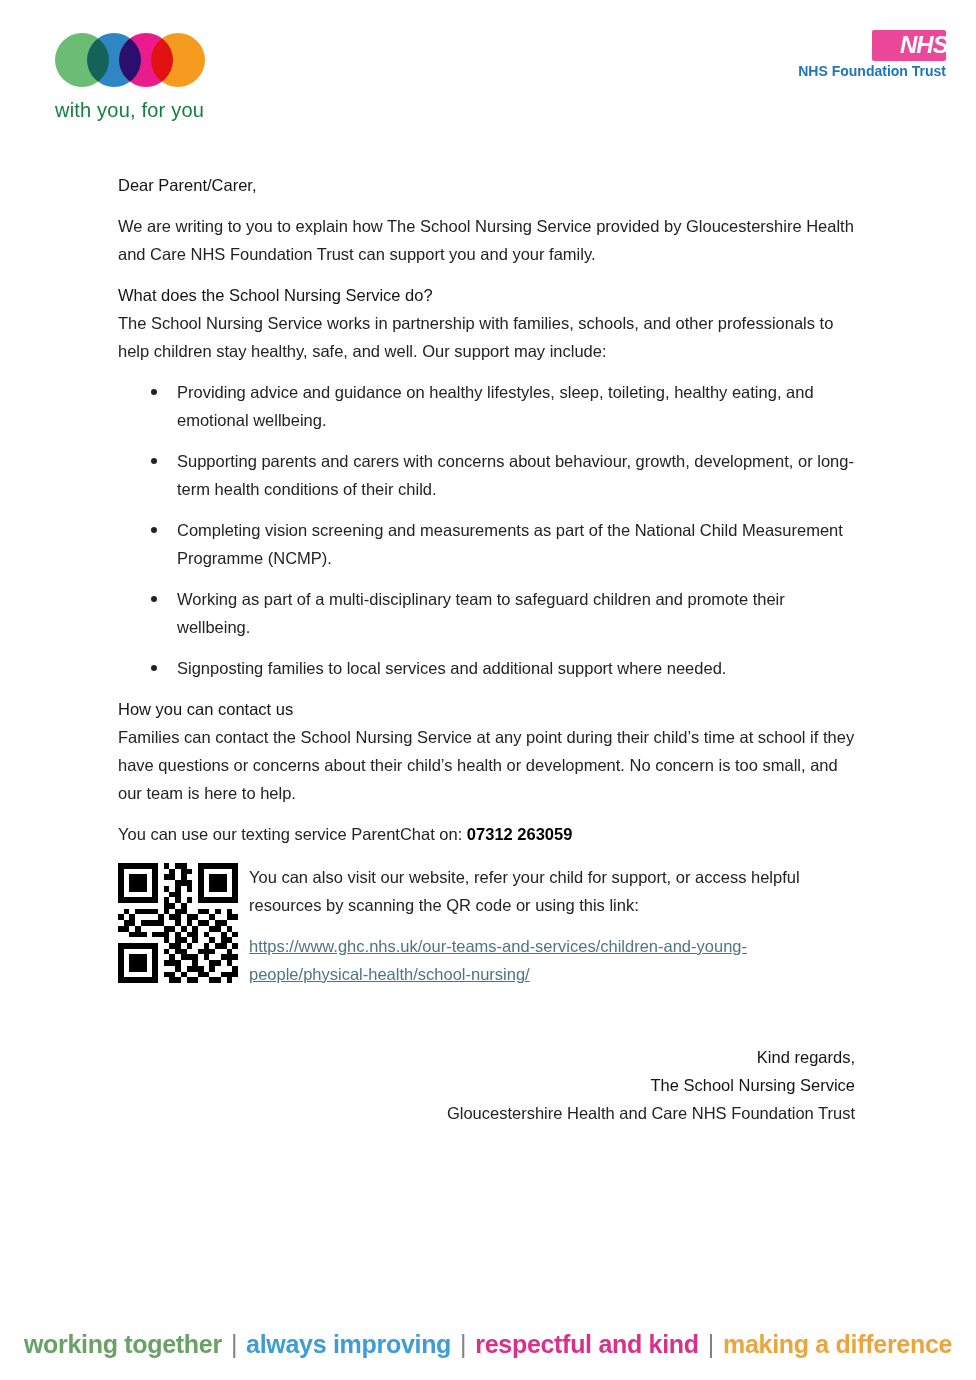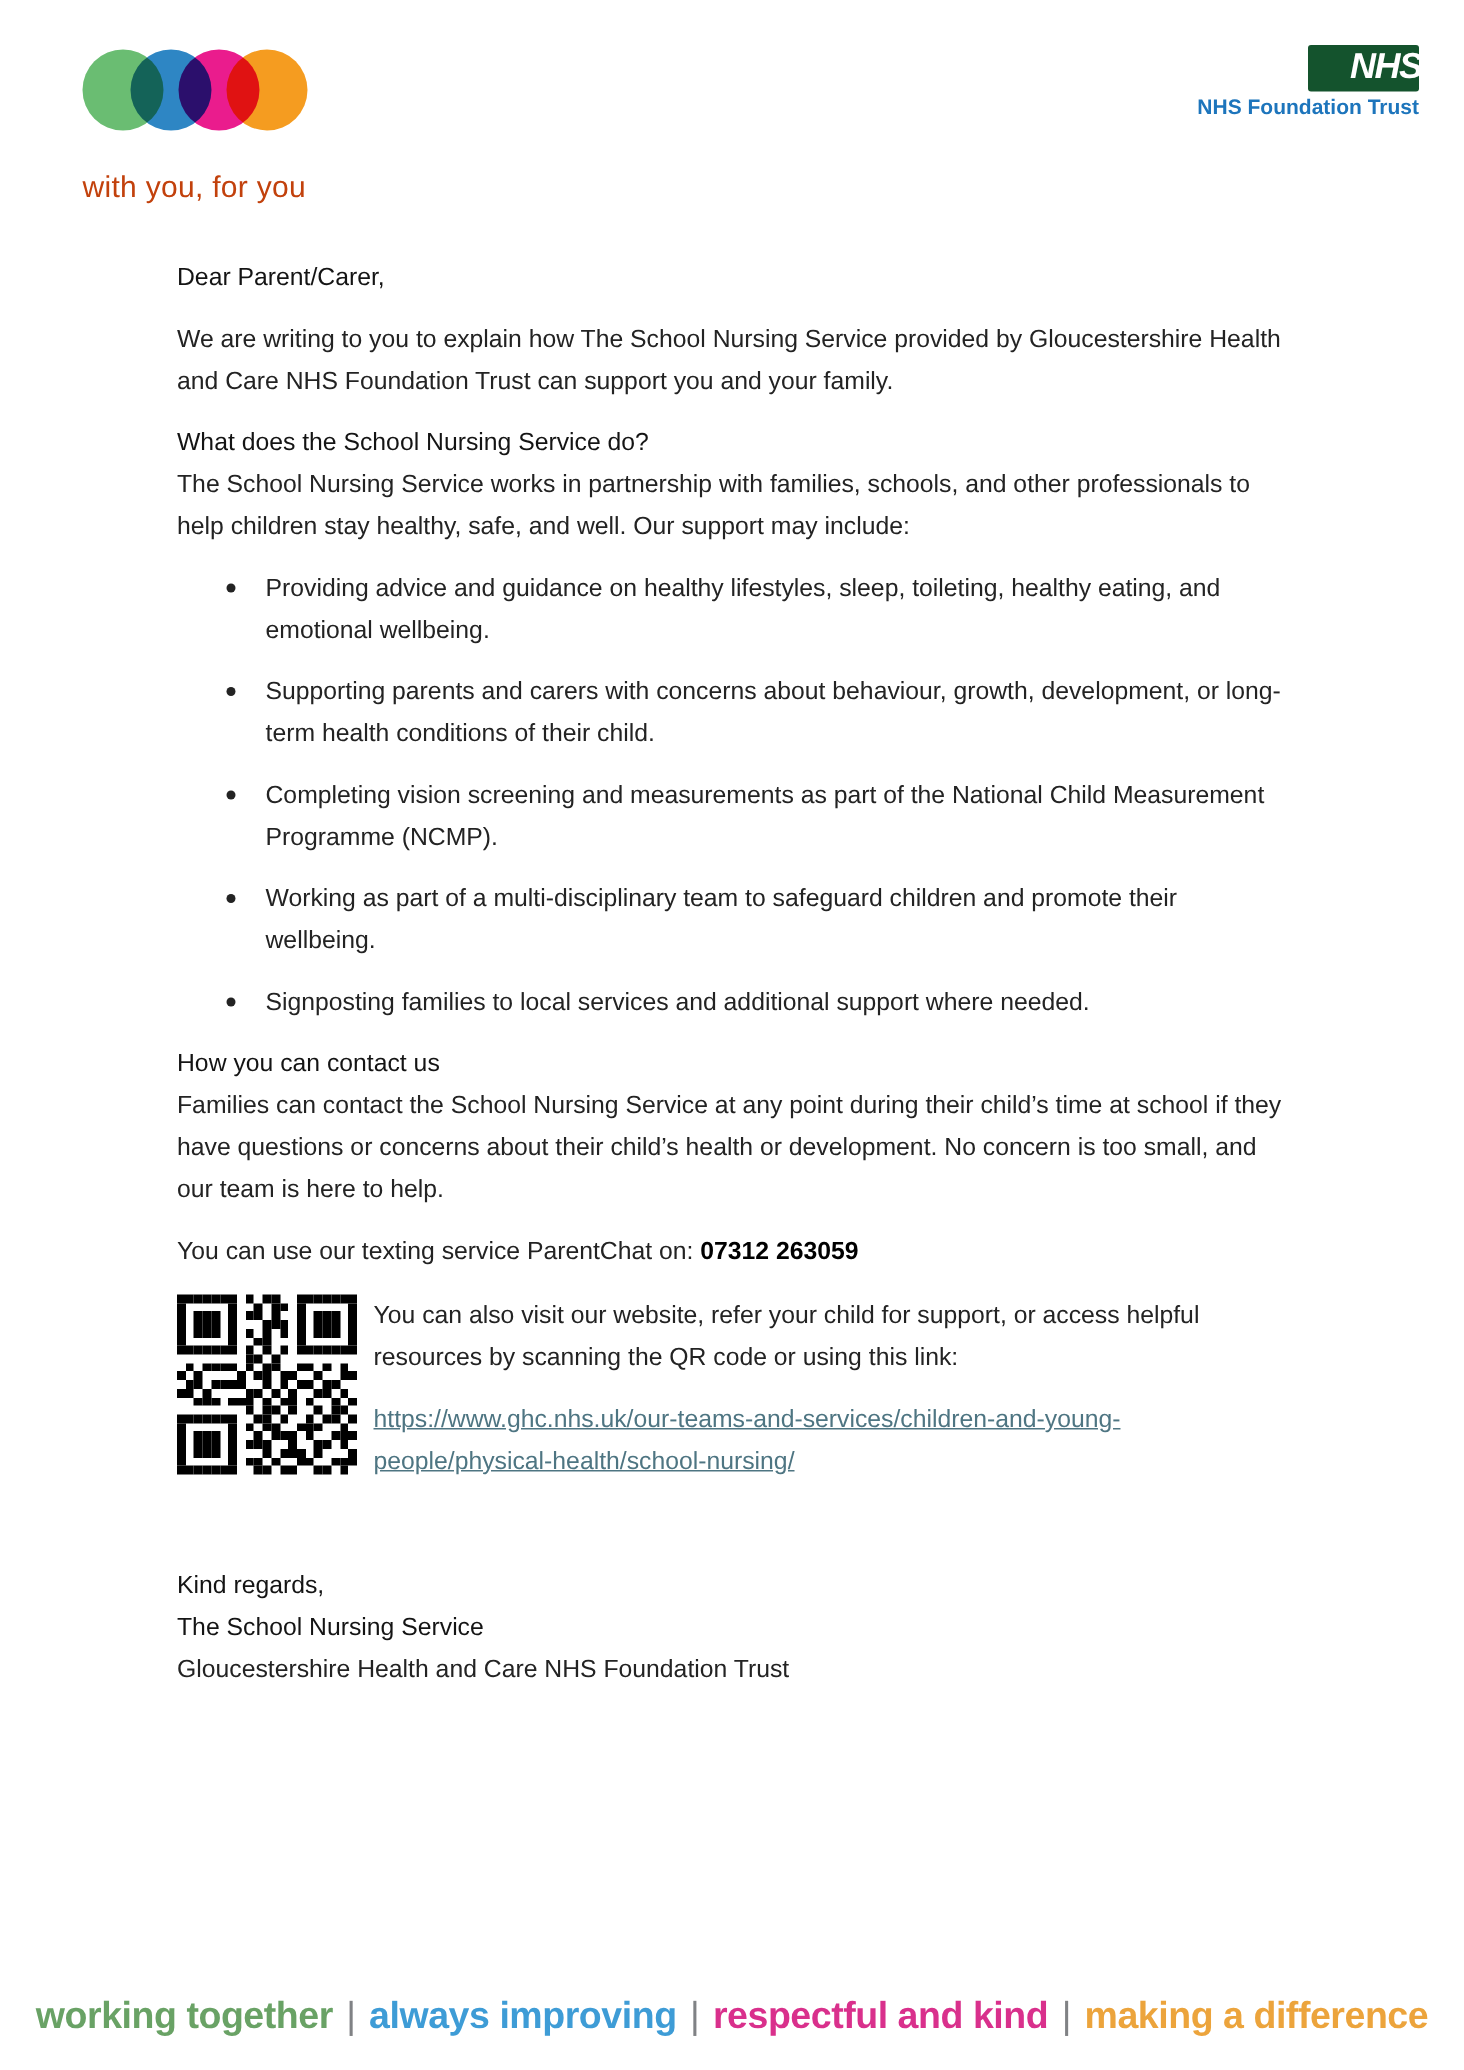--- a/index.html
+++ b/index.html
@@ -11,21 +11,21 @@
   }
 
   
   .brand-left { position:absolute; left:55px; top:33px; width:220px; }
   .circles { position:relative; width:160px; height:55px; }
   .circle {
     position:absolute; top:0; width:54px; height:54px; border-radius:50%;
     mix-blend-mode:multiply;
   }
   .c0 { left:0; }  .c1 { left:32px; }  .c2 { left:64px; }  .c3 { left:96px; }
-  .tagline { margin-top:26px; font-size:20px; color:#c2410c; letter-spacing:0.2px; }
+  .tagline { margin-top:11px; font-size:20px; color:#15803d; letter-spacing:0.2px; }
 
   .brand-right { position:absolute; right:30px; top:30px; text-align:right; }
   .nhs-box {
     display:inline-block; width:74px; height:31px; border-radius:2px;
     background:#005EB8; color:#fff; text-align:center;
     font-weight:bold; font-style:italic; font-size:24px; line-height:30px;
     letter-spacing:-1px; padding-right:3px;
   }
   .org-name { margin-top:4px; font-size:19px; font-weight:bold; color:#3f4143; letter-spacing:-0.2px; }
   .trust-name { margin-top:2px; font-size:14px; font-weight:bold; color:#1d75bc; }
@@ -55,21 +55,21 @@
     display:grid; grid-template-columns:repeat(21,1fr); grid-template-rows:repeat(21,1fr);
     background:#fff;
   }
   .qr .qm { background:#000; }
   .qr-text { width:612px; }
   .qr-text a {
     display:inline-block; margin-top:13px; text-decoration:underline;
     overflow-wrap:anywhere;
   }
 
-  .signoff { margin-top:55px; }
+  .signoff { margin-top:55px;text-align:right; }
 
   
   .values-footer {
     position:absolute; left:0; right:0; top:1330px; text-align:center;
     font-size:25px; font-weight:600; letter-spacing:-0.3px; white-space:nowrap;
   }
   .values-footer .sep { padding:0 9px; font-weight:400; }
 </style>
 </head>
 <body>
@@ -80,21 +80,21 @@
     <div class="circles">
       <span class="circle c0" style="background: rgb(106, 189, 114);"></span>
       <span class="circle c1" style="background: rgb(46, 134, 196);"></span>
       <span class="circle c2" style="background: rgb(234, 28, 141);"></span>
       <span class="circle c3" style="background: rgb(245, 156, 32);"></span>
     </div>
     <div class="tagline">with you, for you</div>
   </div>
 
   <div class="brand-right">
-    <div class="nhs-box" style="background: #14532d; padding-left: 28px;">NHS</div>
+    <div class="nhs-box" style="background: #ec4899; padding-left: 28px;">NHS</div>
     <div class="trust-name" style="color: rgb(29, 117, 188);">NHS Foundation Trust</div>
   </div>
 
   <main class="letter">
     <p class="bold salutation">Dear Parent/Carer,</p>
 
     <p class="intro">We are writing to you to explain how The School Nursing Service provided by Gloucestershire Health and Care NHS Foundation Trust can support you and your family.</p>
 
     <h3>What does the School Nursing Service do?</h3>
     <p>The School Nursing Service works in partnership with families, schools, and other professionals to help children stay healthy, safe, and well. Our support may include:</p>

